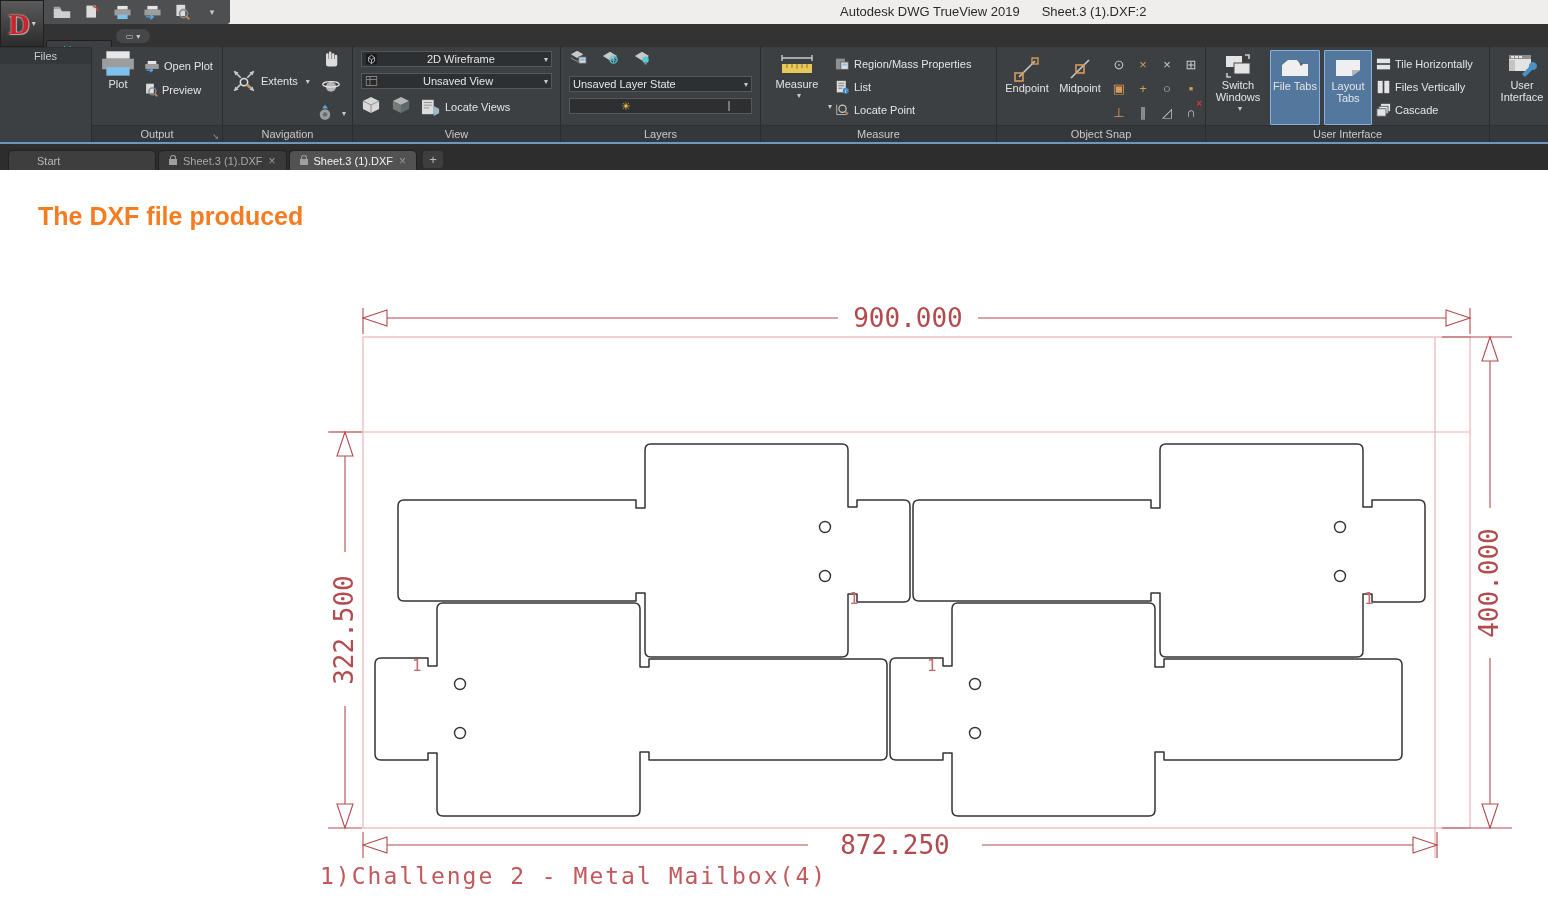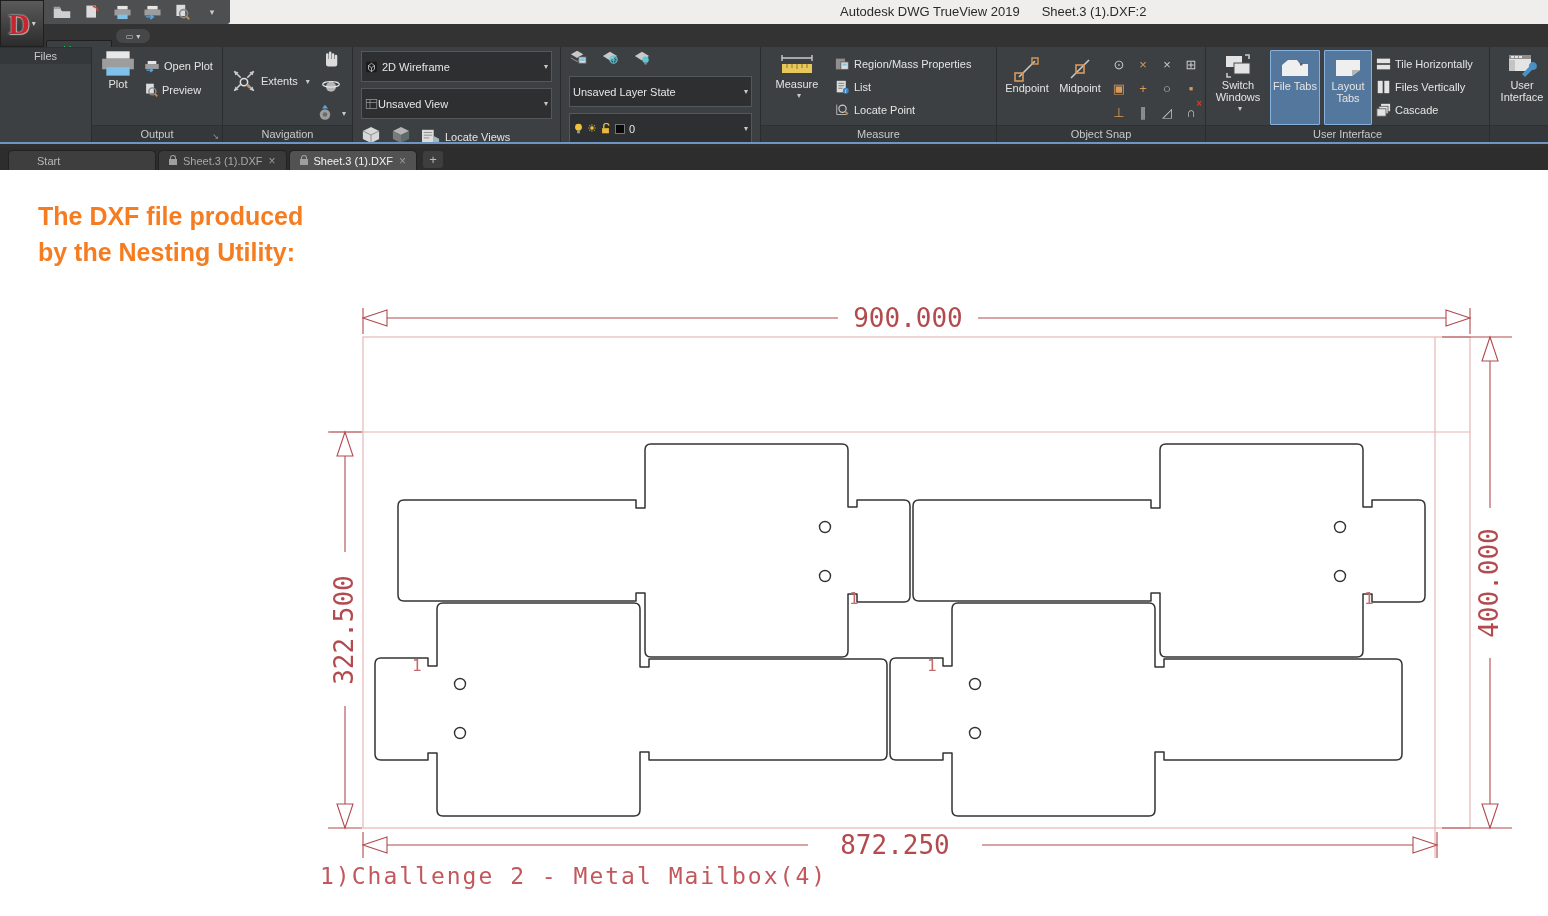--- a/index.html
+++ b/index.html
@@ -34,22 +34,22 @@
     display:flex; color:#e4e4e4; }
   .panel { height:95px; border-right:1px solid #2a2c2e; display:flex; flex-direction:column; }
   .pbody { flex:1; position:relative; padding-top:3px; }
   .plabel { height:17px; background:#35383a; color:#c9c9c9; font-size:11px; text-align:center;
     line-height:16px; position:relative; border-top:1px solid #2e3032; }
   .launcher { position:absolute; right:3px; top:3px; font-size:8px; color:#9a9a9a; cursor:pointer; }
   .btn { display:flex; flex-direction:column; align-items:center; justify-content:flex-start;
     font-size:11px; color:#e4e4e4; cursor:pointer; text-align:center; line-height:12px; }
   .hbtn { display:flex; align-items:center; gap:4px; font-size:11px; color:#e4e4e4; cursor:pointer;
     white-space:nowrap; height:20px; }
-  .ddown { display:flex; align-items:center; height:31px; background:#2d2f31; border:1px solid #55585a;
-    color:#e6e6e6; font-size:11px; padding:0 3px; cursor:pointer; }
+  .ddown { display:flex; align-items:center; height:16px; background:#2d2f31; border:1px solid #55585a;
+    color:#e6e6e6; font-size:11px; padding:0 3px; cursor:pointer;gap:45px; }
   .ddown .dtext { flex:1; overflow:hidden; white-space:nowrap; }
   .car { color:#c9c9c9; font-size:8px; margin-left:4px; }
   .bluesel { background:#54779e; border:1px solid #86b1dd; border-radius:1px; }
   .sgrid { display:grid; grid-template-columns:repeat(4,24px); grid-auto-rows:24px; }
   .sicon { display:flex; align-items:center; justify-content:center; font-size:13px; color:#c9c9c9;
     cursor:pointer; position:relative; }
   .sicon.orange { color:#d89a5a; }
   .redx { position:absolute; right:1px; top:-2px; color:#d23b2f; font-size:10px; font-weight:bold; }
 
   .accent { position:absolute; left:0; top:142px; width:1548px; height:2px; background:#6d96c4; }
@@ -473,21 +473,20 @@
     <span class="lock"></span>
     <span>Sheet.3 (1).DXF</span>
     <span class="xclose">×</span>
   </div>
   <div class="newtab">+</div>
 </div>
 
 <div class="canvas">
   <div class="annotation">
     <div>The DXF file produced</div>
-    <div>by the Nesting Utility:</div>
   </div>
 
   <svg width="1548" height="746" viewBox="0 170 1548 746">
     <defs>
 
       <g id="part">
         <path d="M404,500 H636 V508 H645 V450 Q645,444 651,444 H842 Q848,444 848,450 V507 H857 V500 H904 Q910,500 910,506 V596 Q910,602 904,602 H857 V594 H848 V651 Q848,657 842,657 H651 Q645,657 645,651 V593 H636 V601 H404 Q398,601 398,595 V506 Q398,500 404,500 Z" fill="#ffffff" stroke="#333333" stroke-width="1.5" stroke-linejoin="round"></path>
         <circle cx="825" cy="527" r="5.5" fill="#ffffff" stroke="#333333" stroke-width="1.4"></circle>
         <circle cx="825" cy="576" r="5.5" fill="#ffffff" stroke="#333333" stroke-width="1.4"></circle>
       </g>

